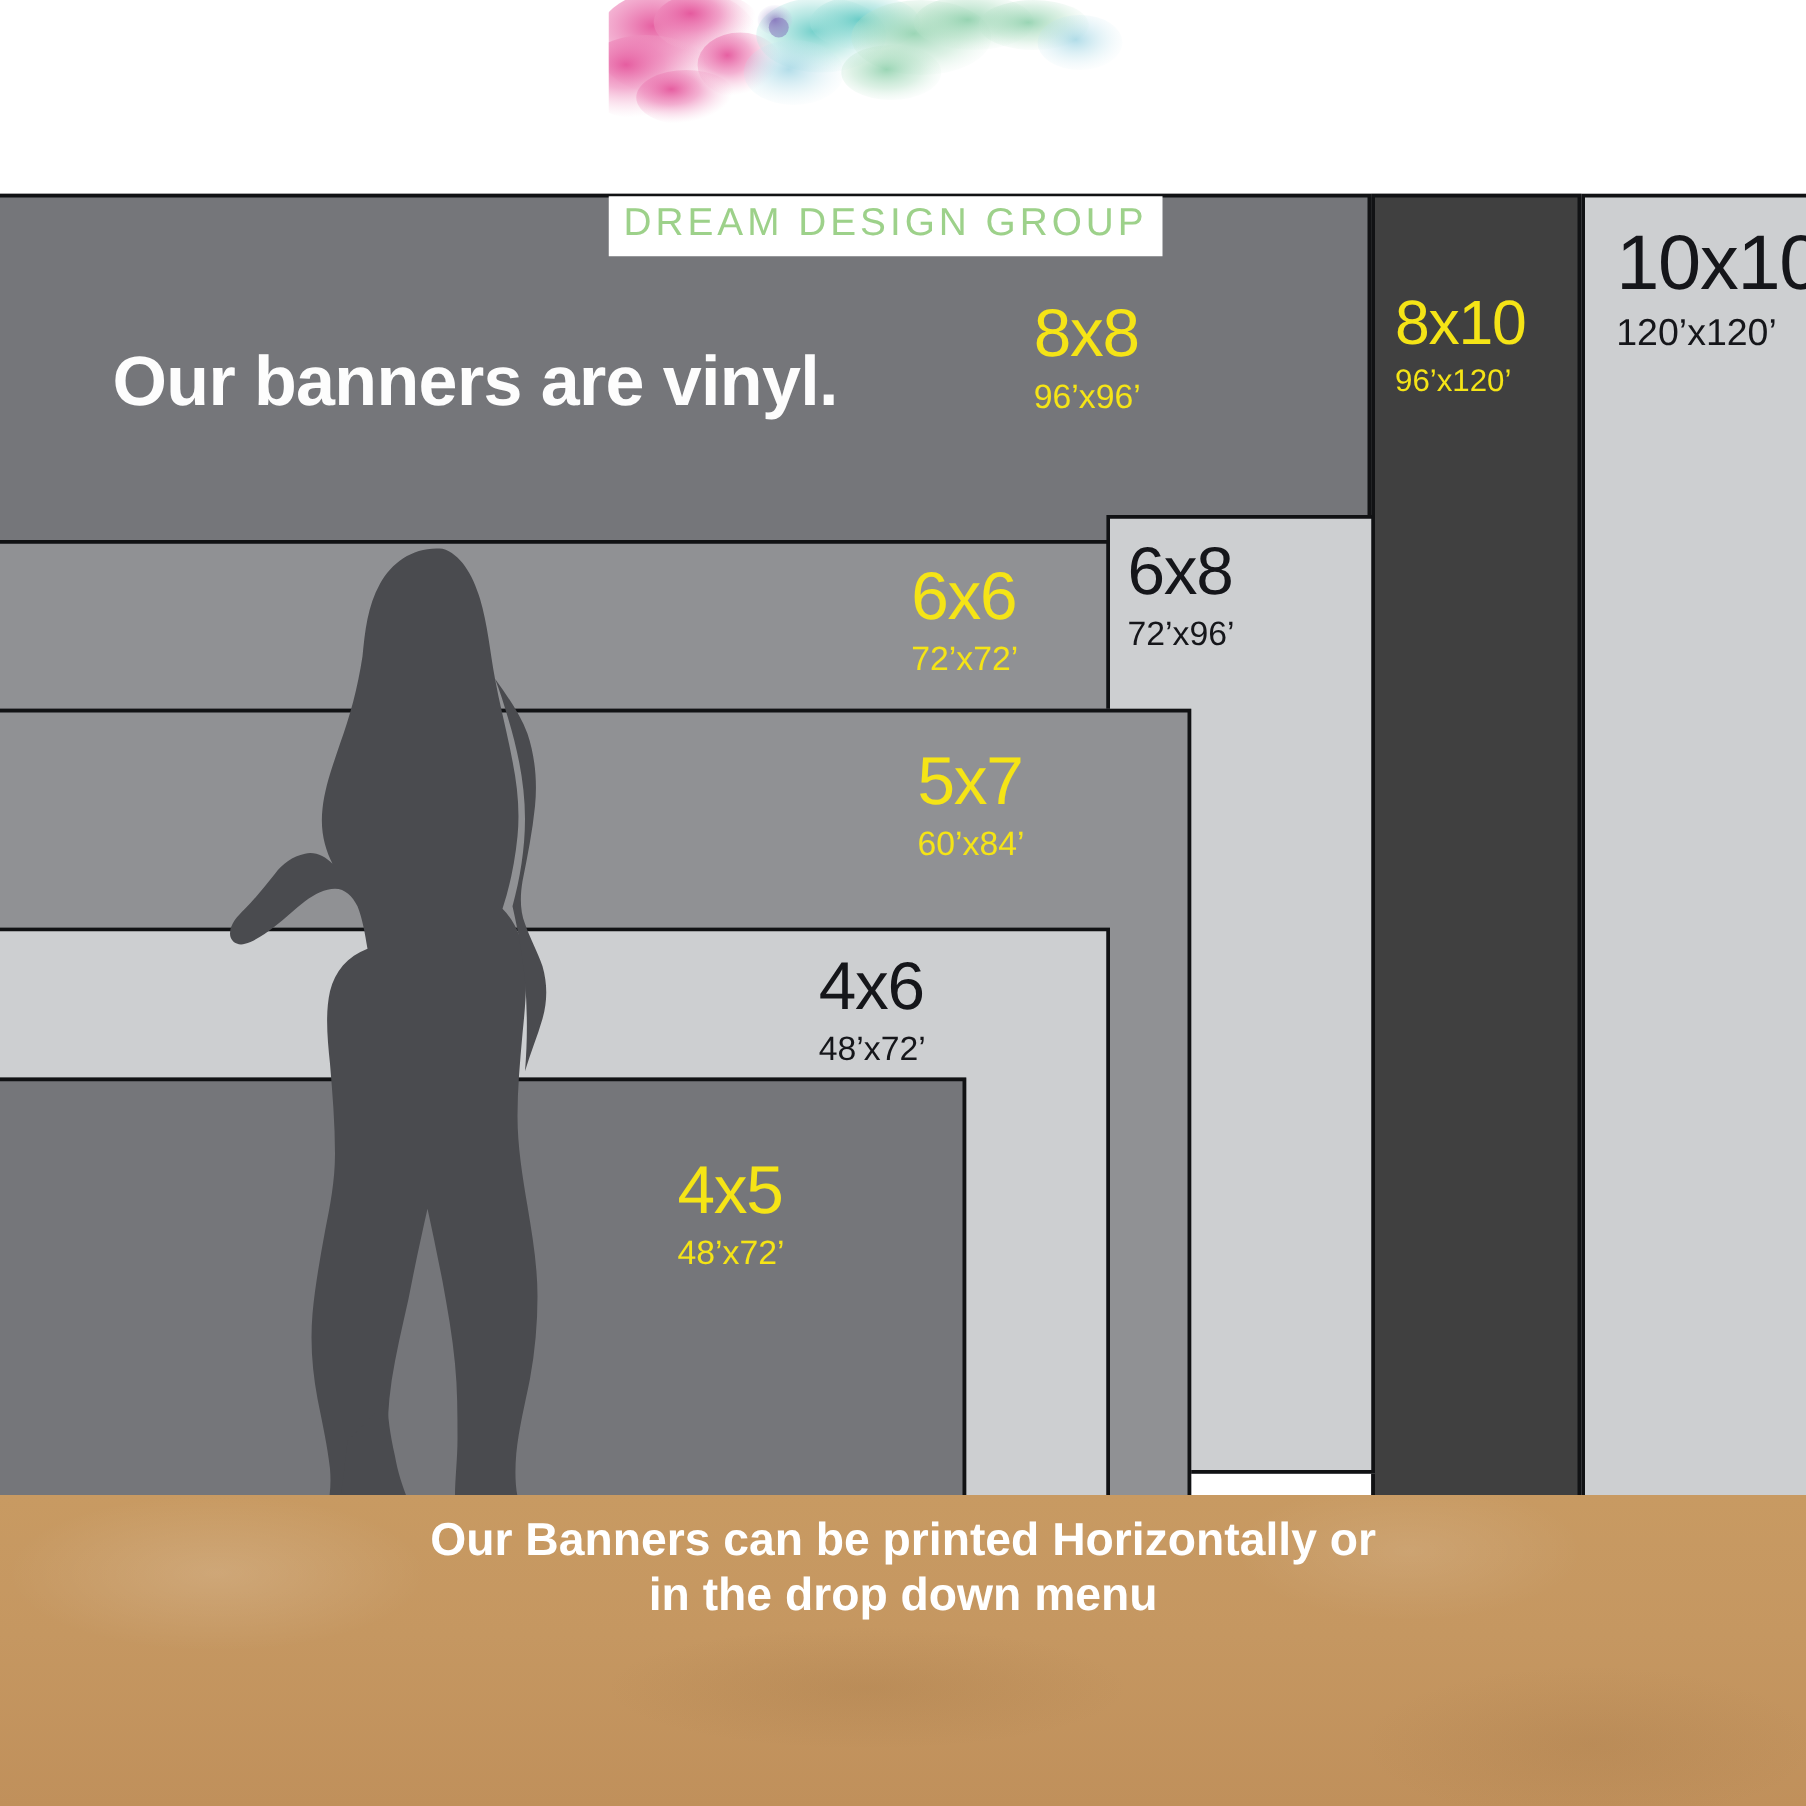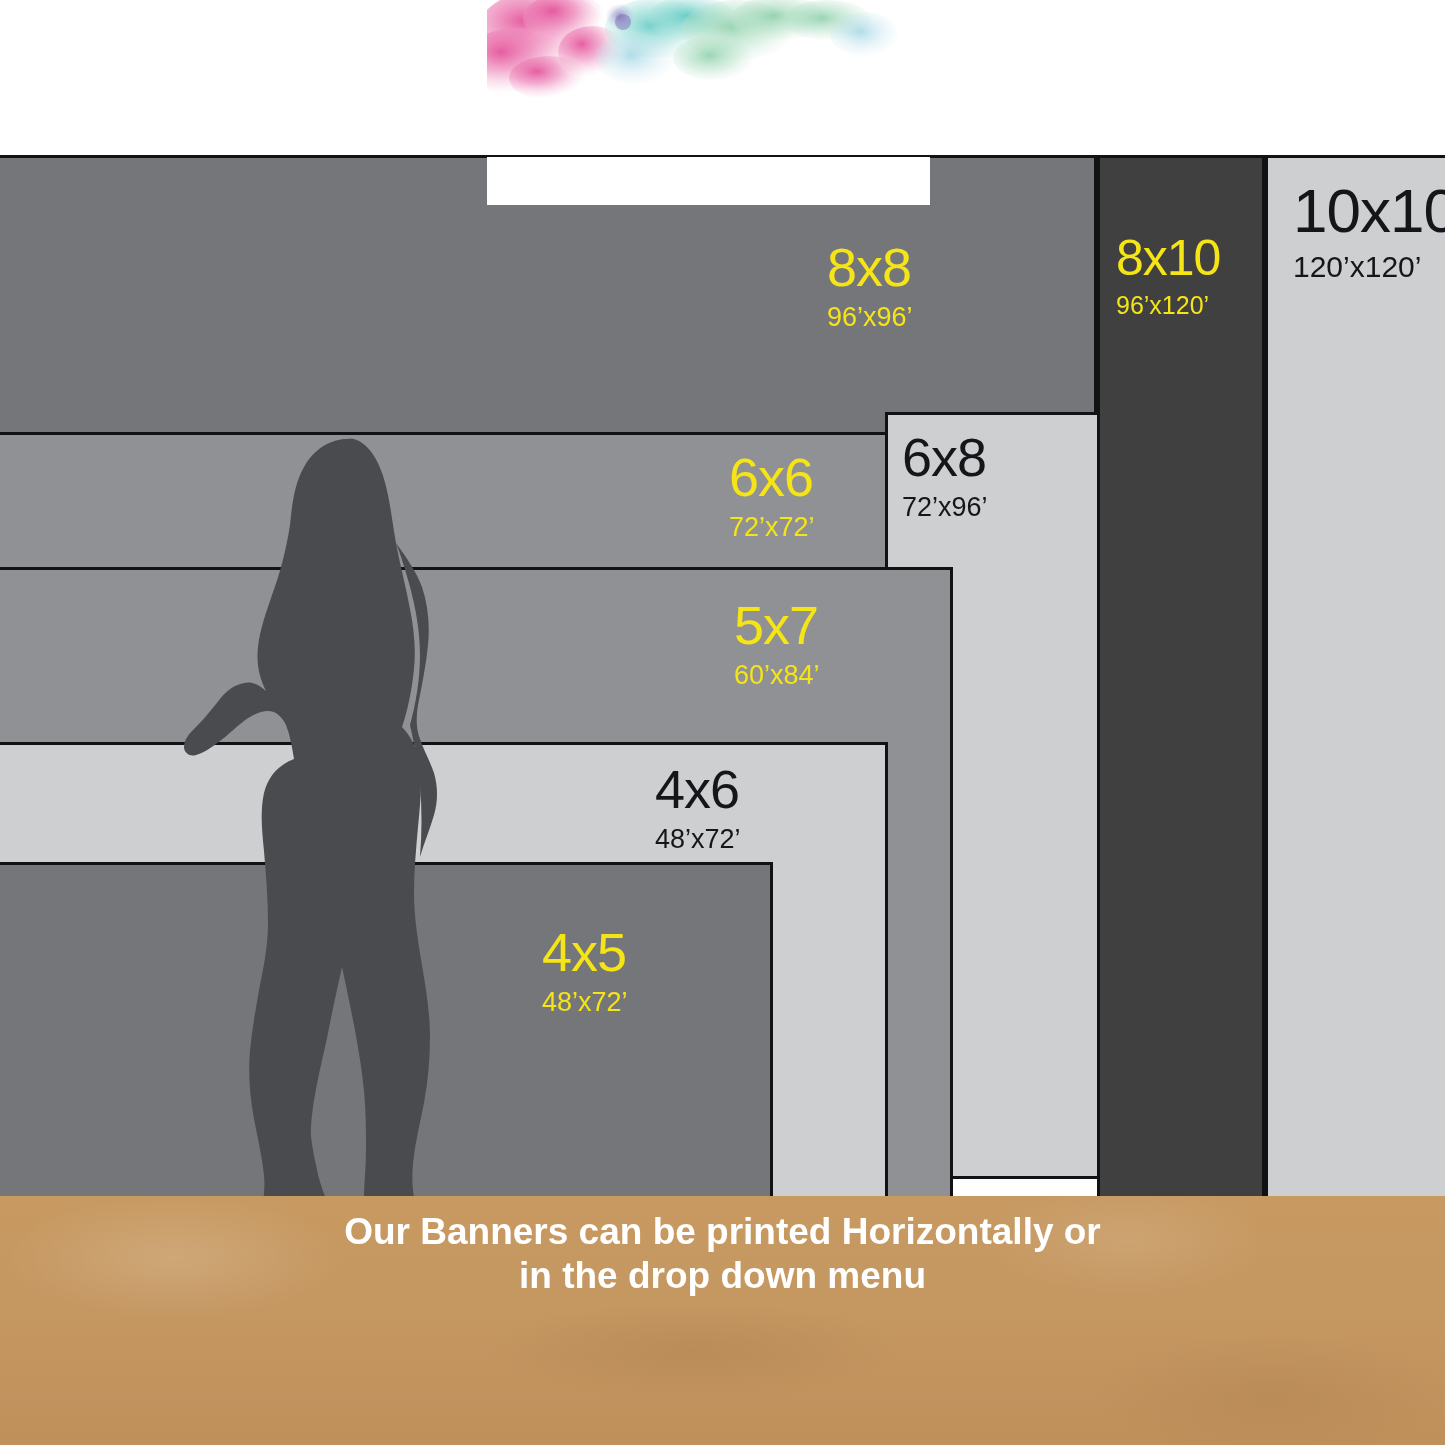--- a/index.html
+++ b/index.html
@@ -123,20 +123,21 @@
     </div>
   </div>
 
   <div class="panel yellow" id="p-4x5">
     <div class="lbl">
       <div class="size">4x5</div>
       <div class="dims">48’x72’</div>
     </div>
   </div>
 
+  <div id="headline">Our banners are vinyl.</div>
 
   <svg id="woman" viewBox="0 0 325 790">
     <path fill="#4a4b4f" d="
       M172,6 C150,4 132,16 122,34 C112,52 110,72 108,92
       C104,118 98,140 90,162 C84,180 78,196 76,214
       C74,232 78,246 84,258
       C78,252 70,248 62,250 C52,252 44,258 38,266
       C30,276 22,286 14,294 C8,300 2,306 2,314
       C2,320 8,324 14,322 C22,320 30,314 38,308
       C46,302 54,294 62,288 C70,282 78,278 86,278
@@ -211,20 +212,21 @@
       <ellipse cx="205" cy="18" rx="44" ry="22" fill="url(#gt)"></ellipse>
       <ellipse cx="250" cy="30" rx="56" ry="30" fill="url(#gg)"></ellipse>
       <ellipse cx="292" cy="18" rx="48" ry="22" fill="url(#gg)"></ellipse>
       <ellipse cx="226" cy="58" rx="40" ry="22" fill="url(#gg)"></ellipse>
       <ellipse cx="340" cy="20" rx="44" ry="20" fill="url(#gg)"></ellipse>
       <ellipse cx="377" cy="34" rx="34" ry="22" fill="url(#gb)"></ellipse>
       <ellipse cx="133" cy="16" rx="14" ry="12" fill="url(#gv)"></ellipse>
       <ellipse cx="136" cy="22" rx="8" ry="8" fill="#7e6cb8" opacity="0.5"></ellipse>
     </svg>
     <div id="logo-box"></div>
+    <div id="logo-word">DREAM DESIGN GROUP</div>
   </div>
 
   <div id="floor">
     <div id="caption">
       <div>Our Banners can be printed Horizontally or</div>
       <div>in the drop down menu</div>
     </div>
   </div>
 
 </div>

